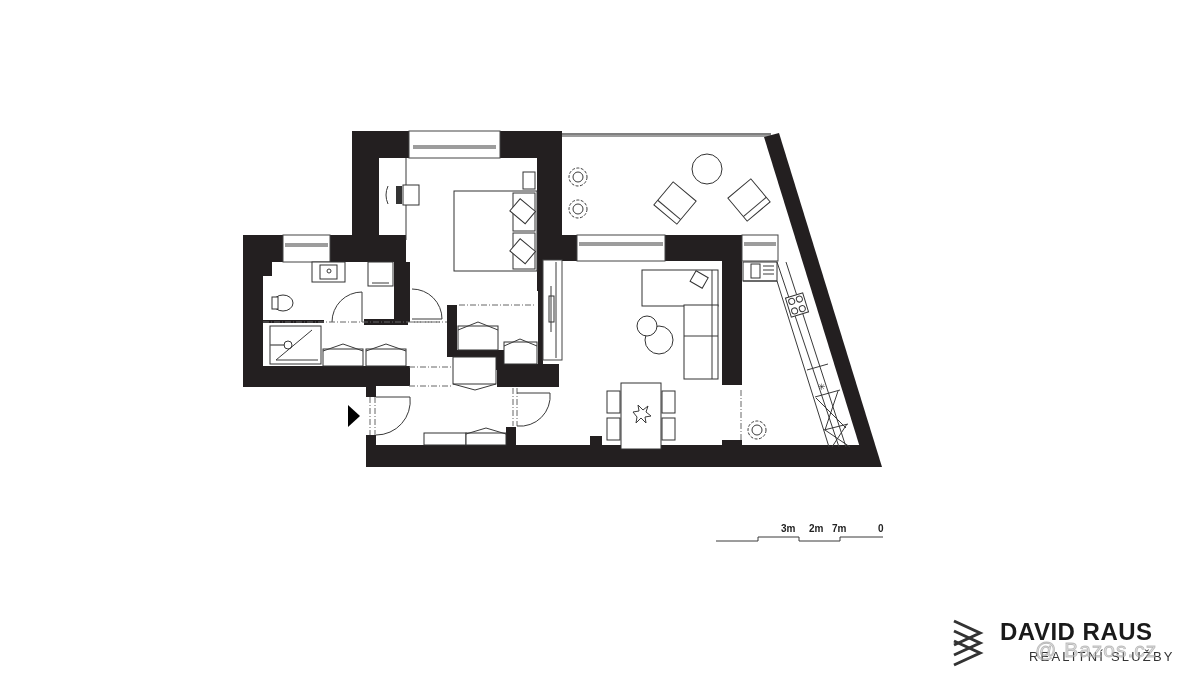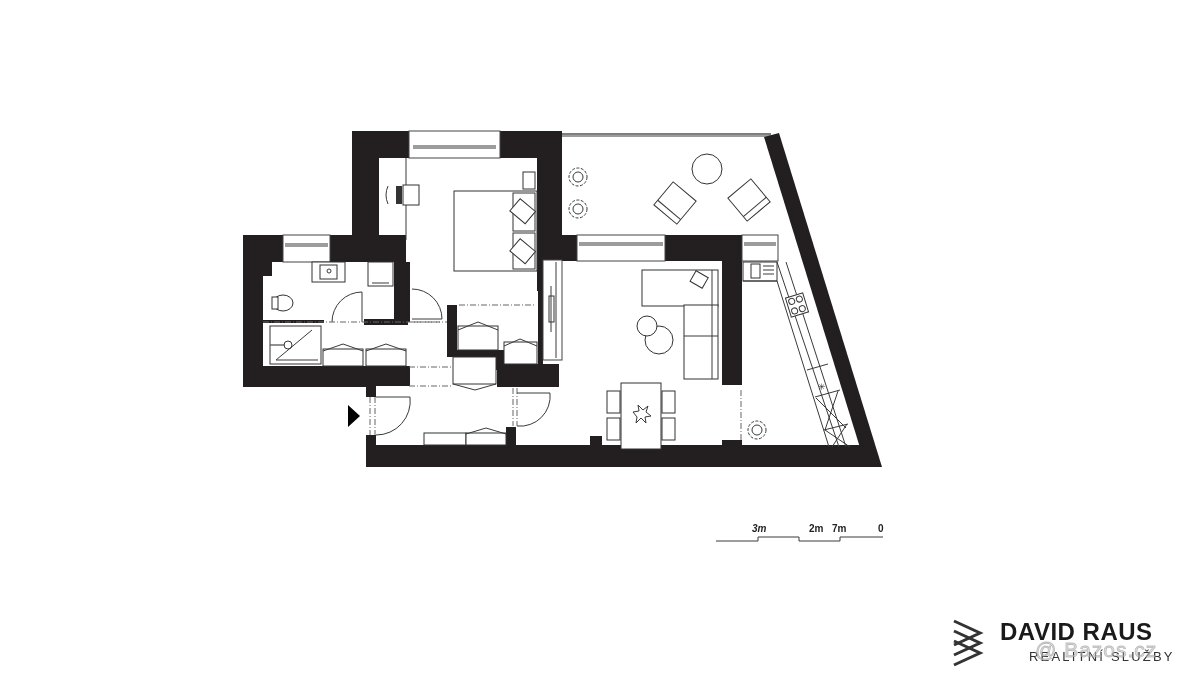--- a/index.html
+++ b/index.html
@@ -226,21 +226,21 @@
       <circle class="ln" cx="0" cy="0" r="9" stroke-dasharray="3 1.5"></circle>
       <circle class="ln" cx="0" cy="0" r="5"></circle>
     </g>
   </g>
 
   <g>
     <polyline class="ln" points="716,541 758,541 758,537 799,537 799,541 840,541 840,537 883,537"></polyline>
   </g>
 </svg>
 
-<span class="scale-label" style="left:752px;font-style:italic;">3m</span>
+<span class="scale-label" style="left:781px;">3m</span>
 <span class="scale-label" style="left:809px;">2m</span>
 <span class="scale-label" style="left:832px;">7m</span>
 <span class="scale-label" style="left:878px;">0</span>
 
 <svg class="logo" width="32" height="48" viewBox="0 0 32 48">
   <polyline points="2,2 28,14 2,26" fill="none" stroke="#333" stroke-width="3"></polyline>
   <polyline points="2,12 28,24 2,36" fill="none" stroke="#333" stroke-width="3"></polyline>
   <polyline points="2,22 28,34 2,46" fill="none" stroke="#333" stroke-width="3"></polyline>
 </svg>
 <div class="logo-title">DAVID RAUS</div>

